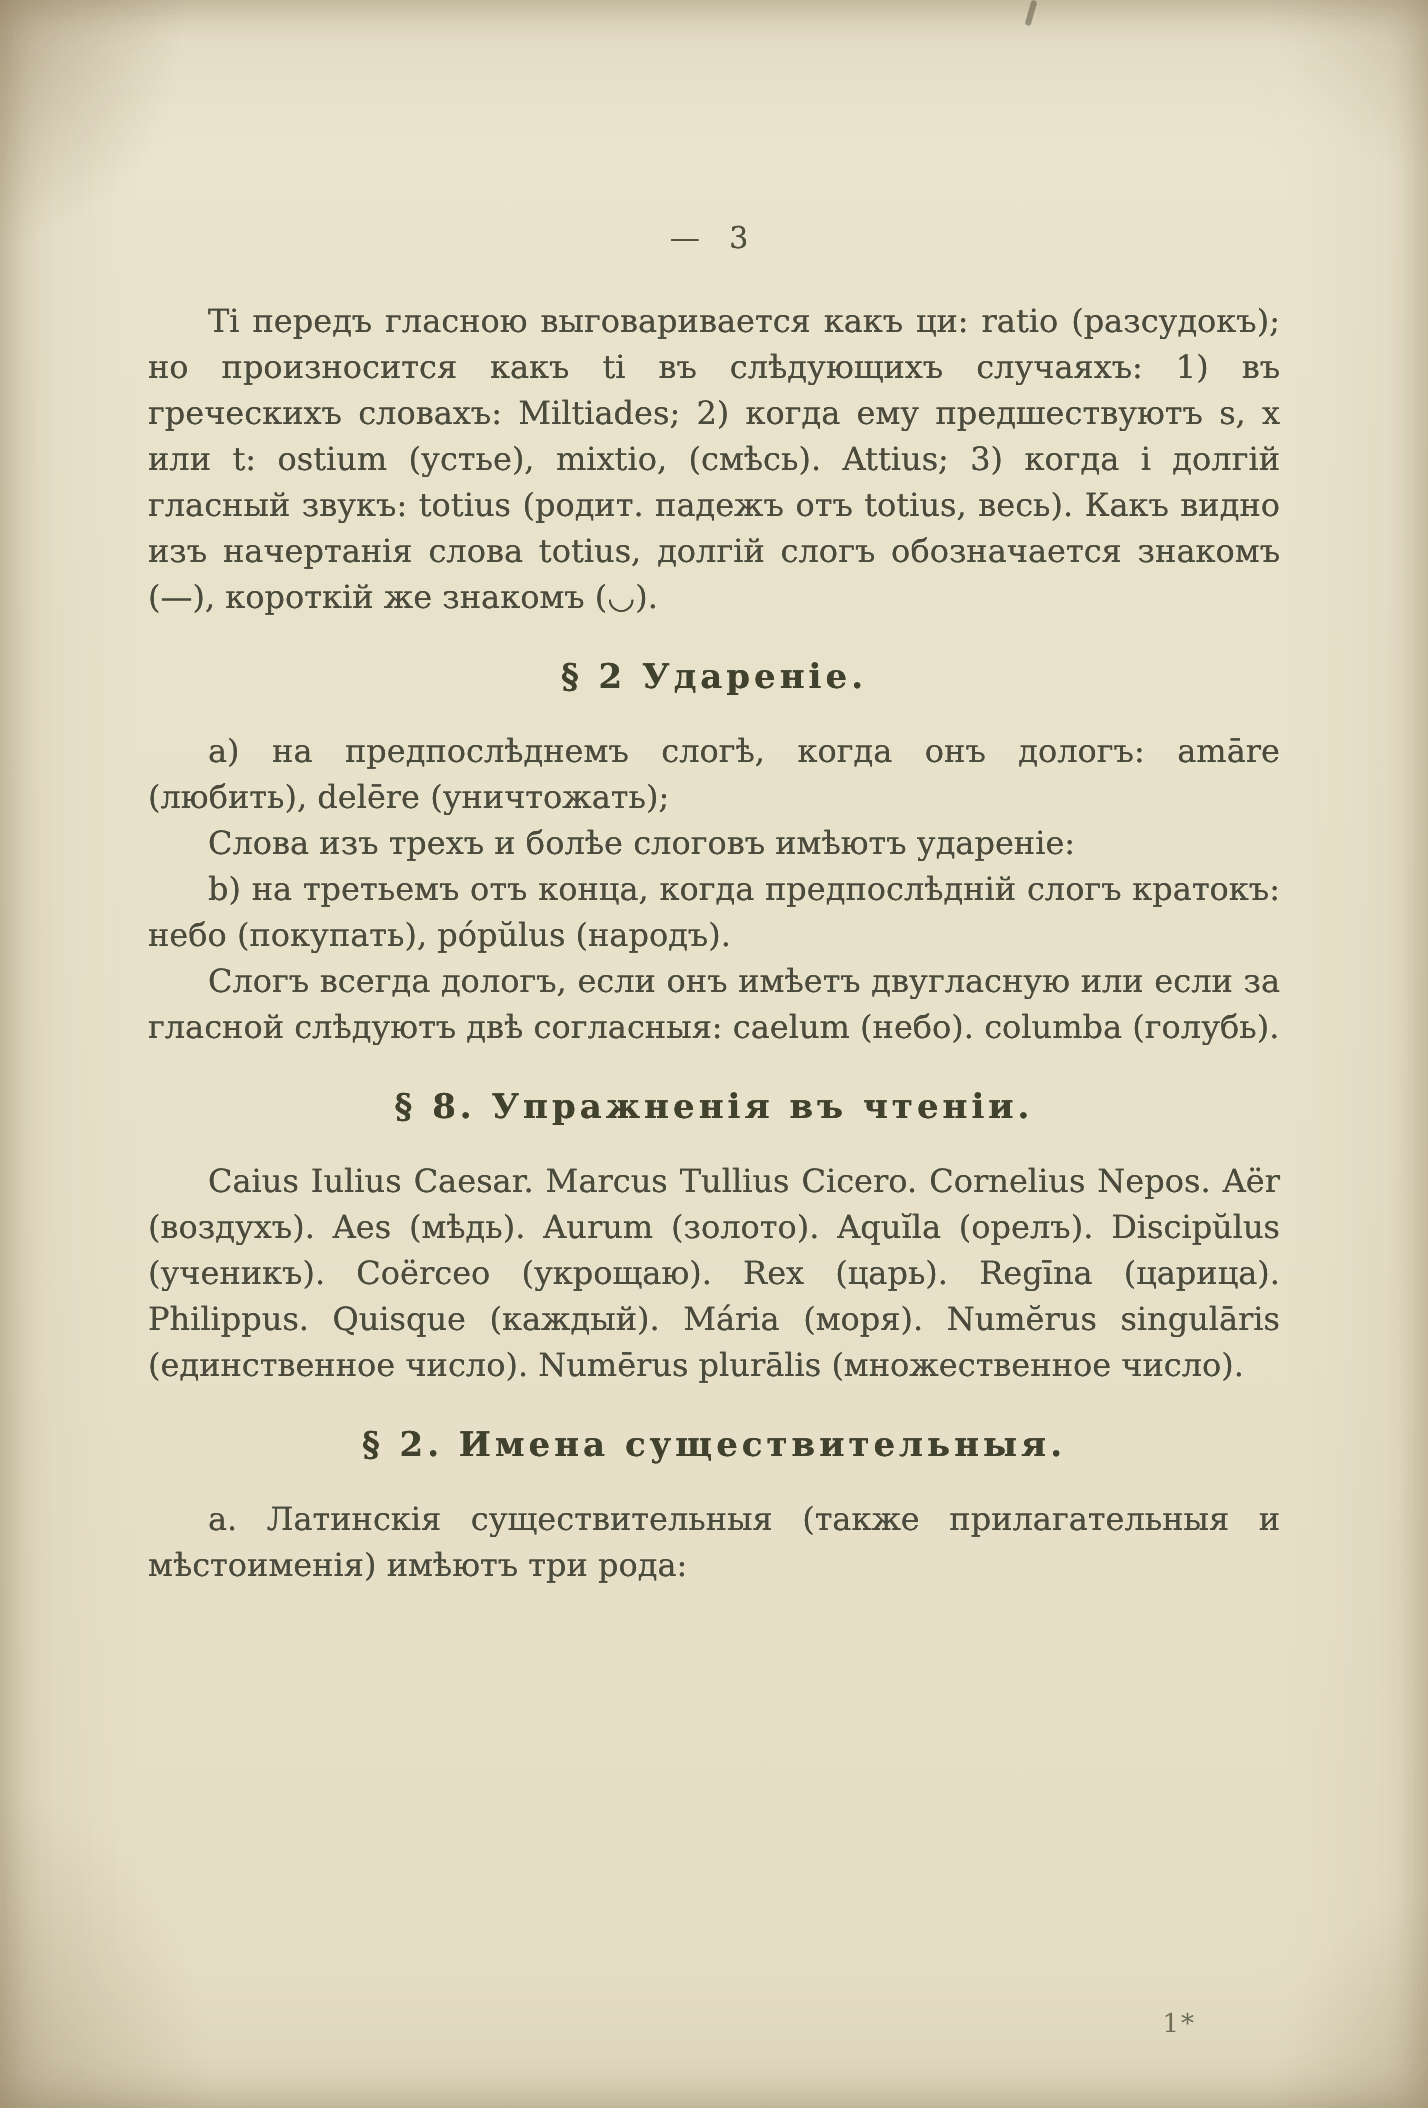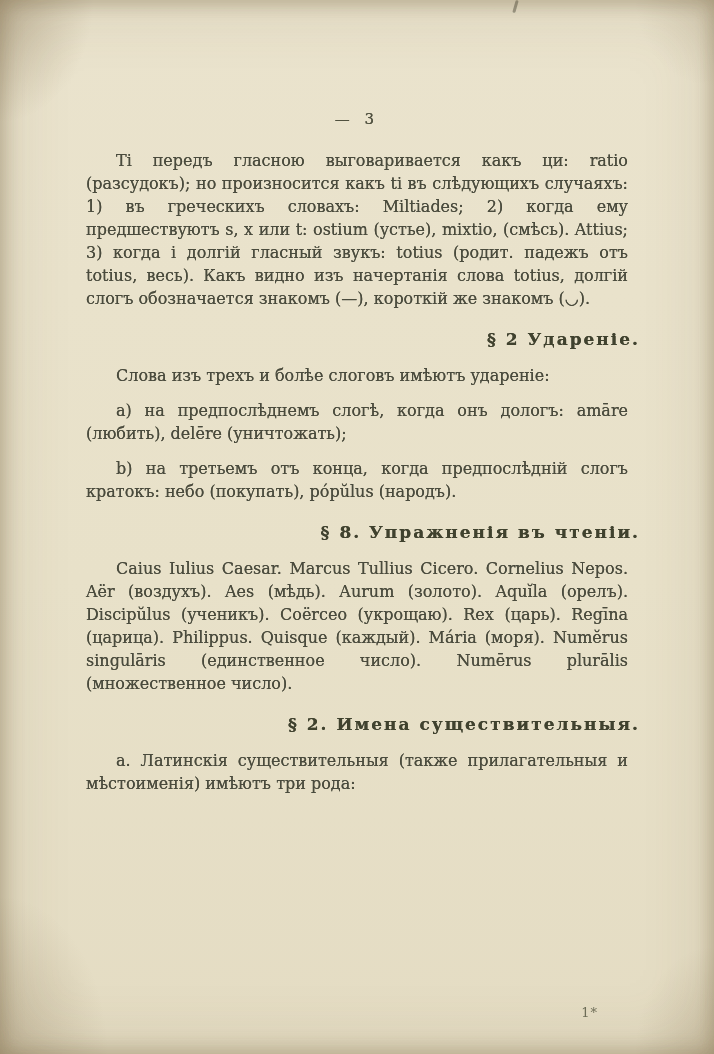--- a/index.html
+++ b/index.html
@@ -28,23 +28,23 @@
   }
   .content{
     position:relative;width:566px;margin:0 auto;padding-top:108px;
     color:#4a4b3d;font-size:16px;line-height:23px;text-align:justify;
     text-shadow:0 0 .3px rgba(62,63,50,.85);
   }
   .page-number{
     text-align:center;font-size:15px;letter-spacing:5px;
     margin:0 0 18px 0;color:#50513f;
   }
-  p.para{margin:12px;text-indent:30px;}
+  p.para{margin:0;text-indent:30px;}
   h2.heading{
-    margin:18px 0 13px;text-align:right;
+    margin:18px 0 13px;text-align:center;
     font-size:17px;font-weight:bold;letter-spacing:2px;
     color:#40422e;
   }
   .footer-mark{
     position:absolute;right:116px;bottom:34px;
     font-size:13px;color:#6e6e59;letter-spacing:1px;
   }
   .stray-mark{
     position:absolute;left:514px;top:0;width:3px;height:13px;
     background:rgba(96,96,82,.55);transform:rotate(16deg);border-radius:2px;
@@ -57,23 +57,24 @@
   <span class="stray-mark"></span>
 
   <div class="content">
 
     <div class="page-number">— 3</div>
 
     <p class="para">Ti передъ гласною выговаривается какъ ци: ratio (разсудокъ); но произносится какъ ti въ слѣдующихъ случаяхъ: 1) въ греческихъ словахъ: Miltiades; 2) когда ему предшествуютъ s, x или t: ostium (устье), mixtio, (смѣсь). Attius; 3) когда i долгій гласный звукъ: totius (родит. падежъ отъ totius, весь). Какъ видно изъ начертанія слова totius, долгій слогъ обозначается знакомъ (—), короткій же знакомъ (◡).</p>
 
     <h2 class="heading">§ 2 Удареніе.</h2>
 
+    <p class="para">а) на предпослѣднемъ слогѣ, когда онъ дологъ: amāre (любить), delēre (уничтожать);</p>
     <p class="para">Слова изъ трехъ и болѣе слоговъ имѣютъ удареніе:</p>
-    <p class="para">а) на предпослѣднемъ слогѣ, когда онъ дологъ: amāre (любить), delēre (уничтожать);</p>
     <p class="para">b) на третьемъ отъ конца, когда предпослѣдній слогъ кратокъ: небо (покупать), pópŭlus (народъ).</p>
+    <p class="para">Слогъ всегда дологъ, если онъ имѣетъ двугласную или если за гласной слѣдуютъ двѣ согласныя: caelum (небо). columba (голубь).</p>
 
     <h2 class="heading">§ 8. Упражненія въ чтеніи.</h2>
 
     <p class="para">Caius Iulius Caesar. Marcus Tullius Cicero. Cornelius Nepos. Aër (воздухъ). Aes (мѣдь). Aurum (золото). Aquĭla (орелъ). Discipŭlus (ученикъ). Coërceo (укрощаю). Rex (царь). Regīna (царица). Philippus. Quisque (каждый). Mária (моря). Numĕrus singulāris (единственное число). Numērus plurālis (множественное число).</p>
 
     <h2 class="heading">§ 2. Имена существительныя.</h2>
 
     <p class="para">а. Латинскія существительныя (также прилагательныя и мѣстоименія) имѣютъ три рода:</p>
 
   </div>

